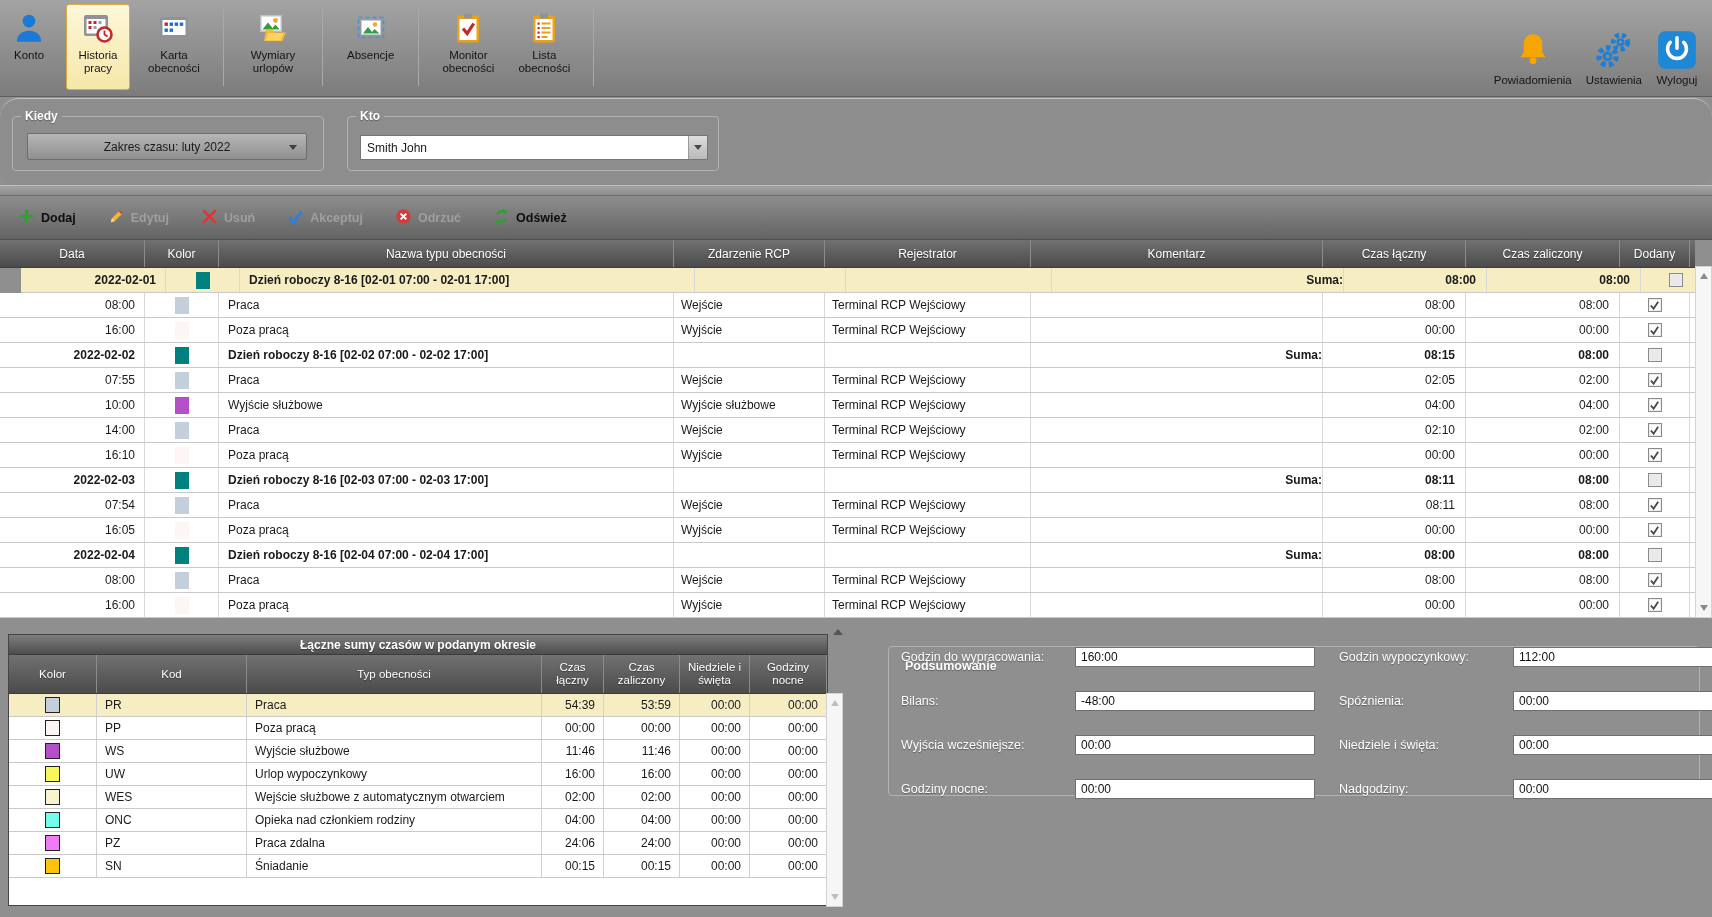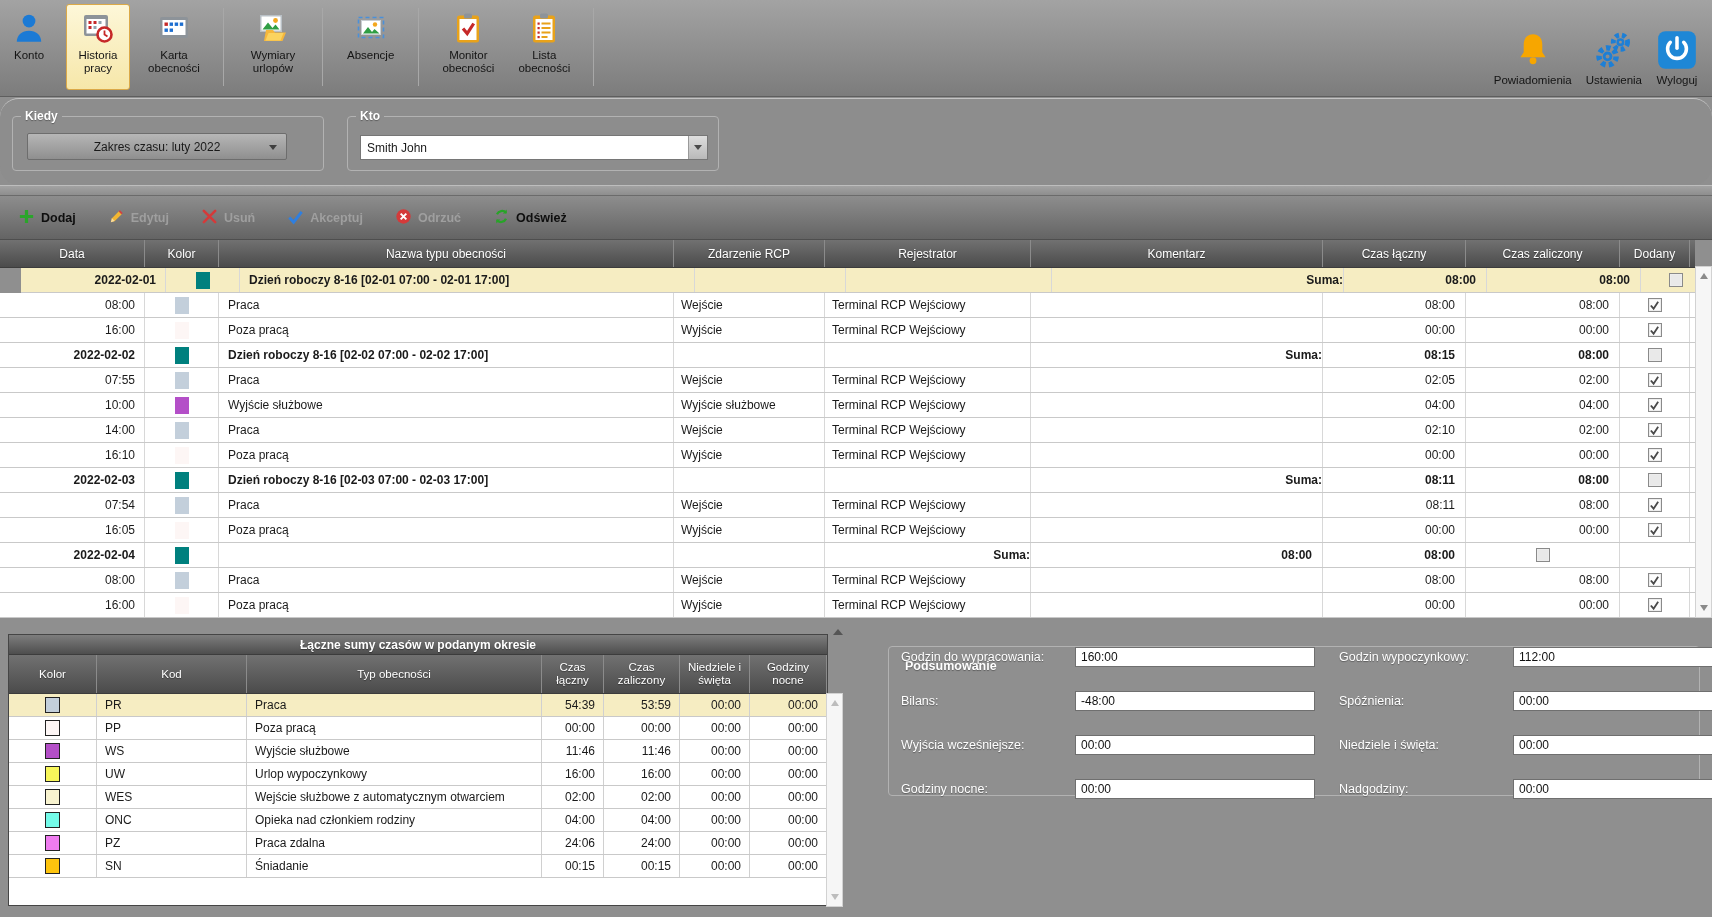--- a/index.html
+++ b/index.html
@@ -22,21 +22,21 @@
   .tb-rbtn{display:flex;flex-direction:column;align-items:center;justify-content:flex-end;padding:2px 4px;cursor:pointer;}
   .tb-rbtn .tb-icon{width:42px;height:42px;}
   .tb-rbtn .tb-icon svg{width:40px;height:40px;}
 
   
   .filter-bar{position:absolute;left:0;top:98px;width:1712px;height:87px;background:#8d8d8d;border-top:1px solid #c4c4c4;border-radius:19px;}
   fieldset.flt{position:absolute;top:10px;margin:0;border:1px solid #b2b2b2;border-radius:4px;padding:6px 8px 10px 8px;}
   fieldset.flt legend{color:#fff;font-weight:bold;font-size:12px;padding:0 4px;text-shadow:0 1px 1px rgba(0,0,0,.35);}
   .flt-kiedy{left:12px;width:312px;height:62px;}
   .flt-kto{left:347px;width:372px;height:62px;}
-  .dd-btn{position:relative;margin:4px 0 0 6px;width:260px;height:27px;border:1px solid #6d6d6d;border-radius:2px;
+  .dd-btn{position:relative;margin:4px 0 0 6px;width:280px;height:27px;border:1px solid #6d6d6d;border-radius:2px;
     background:linear-gradient(#b6b6b6,#8f8f8f);display:flex;align-items:center;justify-content:center;cursor:pointer;}
   .dd-btn .dd-arrow{position:absolute;right:9px;top:11px;width:0;height:0;
     border-left:4px solid transparent;border-right:4px solid transparent;border-top:5px solid #3f3f3f;}
   .combo{position:relative;margin:6px 0 0 4px;width:348px;height:25px;border:1px solid #767676;background:#fff;
     display:flex;align-items:center;}
   .combo-text{padding-left:6px;flex:1;}
   .combo-btn{width:19px;height:100%;border-left:1px solid #9a9a9a;background:linear-gradient(#dedede,#b9b9b9);
     display:flex;align-items:center;justify-content:center;cursor:pointer;}
   .combo-btn .dd-arrow{width:0;height:0;border-left:4px solid transparent;border-right:4px solid transparent;border-top:5px solid #4a4a4a;}
 
@@ -533,20 +533,21 @@
                 <path d="M2 6l3 3.5L10 2" stroke="#4a4a4a" stroke-width="2" fill="none"></path>
               </svg>
             </span>
           </div>
         </div>
         <div class="mrow day">
           <div class="mc c-data">2022-02-04</div>
           <div class="mc c-kolor">
             <span class="swatch" style="background:#00807e"></span>
           </div>
+          <div class="mc c-nazwa">Dzień roboczy 8-16 [02-04 07:00 - 02-04 17:00]</div>
           <div class="mc c-zdarzenie"></div>
           <div class="mc c-rejestrator"></div>
           <div class="mc c-komentarz">Suma:</div>
           <div class="mc c-time">08:00</div>
           <div class="mc c-time">08:00</div>
           <div class="mc c-dodany">
             <span class="cbox empty"></span>
           </div>
         </div>
         <div class="mrow entry">

